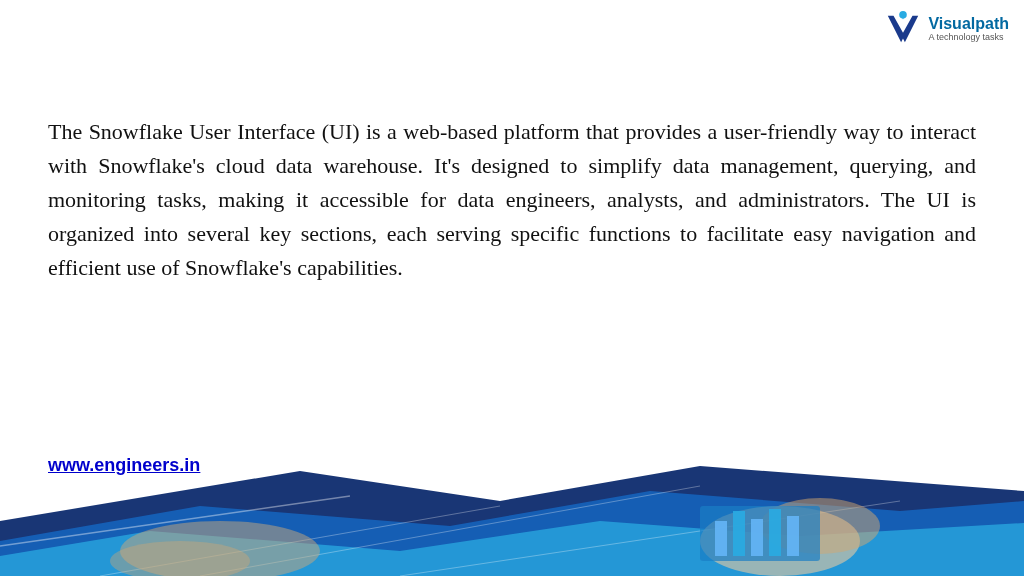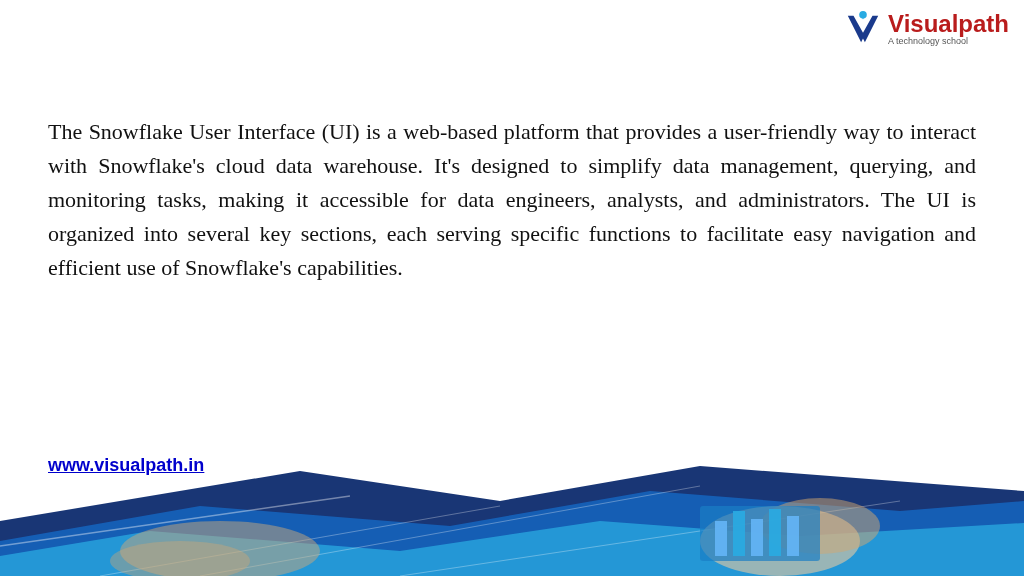--- a/index.html
+++ b/index.html
@@ -39,23 +39,23 @@
       height: 38px;
     }
 
     .logo-text-block {
       display: flex;
       flex-direction: column;
       line-height: 1.1;
     }
 
     .logo-main {
-      font-size: 24px;
+      font-size: 16px;
       font-weight: bold;
-      color: #b91c1c;
+      color: #0369a1;
       font-family: Arial, sans-serif;
     }
 
     .logo-sub {
       font-size: 9px;
       color: #555;
       font-family: Arial, sans-serif;
     }
 
     
@@ -104,29 +104,29 @@
 
   <div class="logo-container">
     <svg class="logo-icon" viewBox="0 0 40 40" xmlns="http://www.w3.org/2000/svg">
 
       <polygon points="4,6 18,34 20,30 22,34 36,6 30,6 20,24 10,6" fill="#1a3a8c"></polygon>
       <polygon points="18,6 20,10 22,6" fill="#29abe2"></polygon>
       <circle cx="20" cy="5" r="4" fill="#29abe2"></circle>
     </svg>
     <div class="logo-text-block">
       <span class="logo-main">Visualpath</span>
-      <span class="logo-sub">A technology school</span>
+      <span class="logo-sub">A technology tasks</span>
     </div>
   </div>
 
   <div class="main-content">
     <p class="main-paragraph">The Snowflake User Interface (UI) is a web-based platform that provides a user-friendly way to interact with Snowflake's cloud data warehouse. It's designed to simplify data management, querying, and monitoring tasks, making it accessible for data engineers, analysts, and administrators. The UI is organized into several key sections, each serving specific functions to facilitate easy navigation and efficient use of Snowflake's capabilities.</p>
   </div>
 
-  <a class="website-link" href="#">www.visualpath.in</a>
+  <a class="website-link" href="#">www.engineers.in</a>
 
   <div class="deco-bottom">
     <svg viewBox="0 0 1024 125" xmlns="http://www.w3.org/2000/svg" preserveAspectRatio="none" width="1024" height="125">
 
       <polygon points="0,125 0,70 300,20 500,50 700,15 1024,40 1024,125" fill="#0d2b6e" opacity="0.95"></polygon>
 
       <polygon points="0,125 0,90 200,55 450,75 650,40 900,60 1024,50 1024,125" fill="#1565c0" opacity="0.85"></polygon>
 
       <polygon points="0,125 0,105 150,80 400,100 600,70 800,85 1024,72 1024,125" fill="#29abe2" opacity="0.75"></polygon>
 

